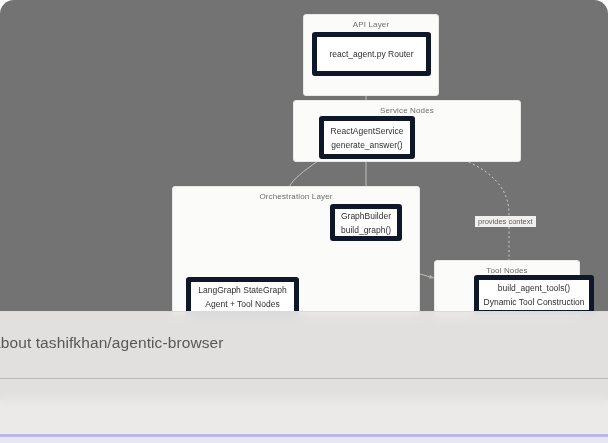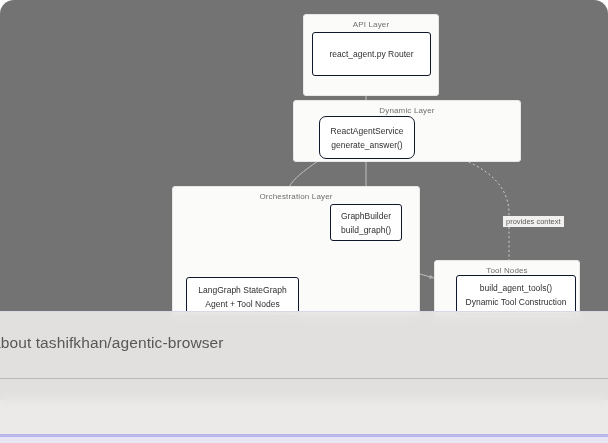--- a/index.html
+++ b/index.html
@@ -56,21 +56,21 @@
     font-size: 8px;
     color: #6f6f6f;
     letter-spacing: 0.15px;
     white-space: nowrap;
   }
 
   
   .node {
     position: absolute;
     background: #ffffff;
-    border: 1px solid #0f172a;
+    border: 5px solid #0f172a;
     border-radius: 3px;
     display: flex;
     flex-direction: column;
     align-items: center;
     justify-content: center;
     text-align: center;
     padding: 2px 6px;
   }
   .node-line {
     font-size: 8.5px;
@@ -160,56 +160,56 @@
       <path d="M380,240 C380,262 398,268 434,278" fill="none" stroke="#c2c1bf" stroke-width="1" marker-end="url(#arrow)"></path>
 
       <path d="M425,148 C470,158 508,176 509,212 L509,268" fill="none" stroke="#cfcecc" stroke-width="1" stroke-dasharray="2 2.6"></path>
     </svg>
 
     <div class="layer-group" style="left:303px; top:14px; width:136px; height:82px;">
       <div class="layer-title">API Layer</div>
     </div>
 
     <div class="layer-group" style="left:293px; top:100px; width:228px; height:62px;">
-      <div class="layer-title">Dynamic Layer</div>
+      <div class="layer-title">Service Nodes</div>
     </div>
 
     <div class="layer-group" style="left:172px; top:186px; width:248px; height:130px;">
       <div class="layer-title">Orchestration Layer</div>
     </div>
 
     <div class="layer-group" style="left:434px; top:260px; width:146px; height:58px;">
       <div class="layer-title">Tool Nodes</div>
     </div>
 
     <div class="node" style="left:312px; top:32px; width:119px; height:44px;">
       <div class="node-line">react_agent.py Router</div>
     </div>
 
-    <div class="node" style="left:319px; top:116px; width:96px; height:43px;border-radius:7px;">
+    <div class="node" style="left:319px; top:116px; width:96px; height:43px;">
       <div class="node-line">ReactAgentService</div>
       <div class="node-line">generate_answer()</div>
     </div>
 
     <div class="node" style="left:186px; top:277px; width:113px; height:39px;">
       <div class="node-line">LangGraph StateGraph</div>
       <div class="node-line">Agent + Tool Nodes</div>
     </div>
 
     <div class="node" style="left:330px; top:204px; width:72px; height:37px;">
       <div class="node-line">GraphBuilder</div>
       <div class="node-line">build_graph()</div>
     </div>
 
-    <div class="node" style="left:456px; top:275px; width:120px; height:40px;">
+    <div class="node" style="left:474px; top:275px; width:120px; height:40px;">
       <div class="node-line">build_agent_tools()</div>
       <div class="node-line">Dynamic Tool Construction</div>
     </div>
 
-    <div class="edge-label" style="left:503px; top:216px;">provides context</div>
+    <div class="edge-label" style="left:475px; top:216px;">provides context</div>
 
   </div>
 
   <div id="overlay">
     <div id="overlay-heading">about tashifkhan/agentic-browser</div>
     <div id="overlay-divider"></div>
     <div id="overlay-accent"></div>
     <div id="overlay-foot"></div>
   </div>
 

